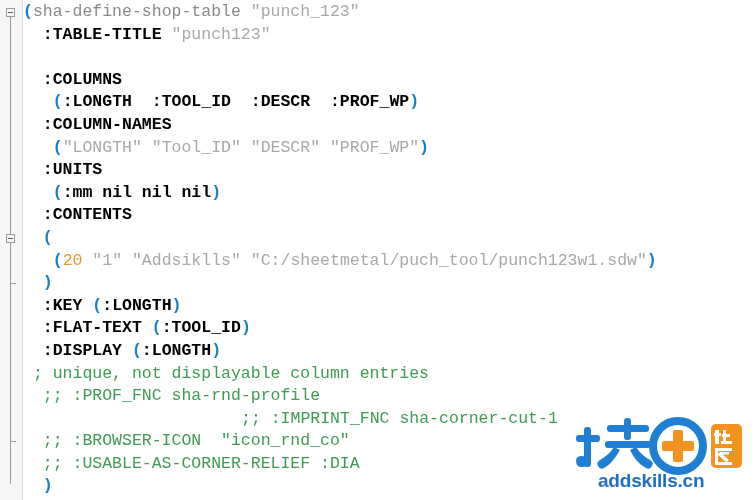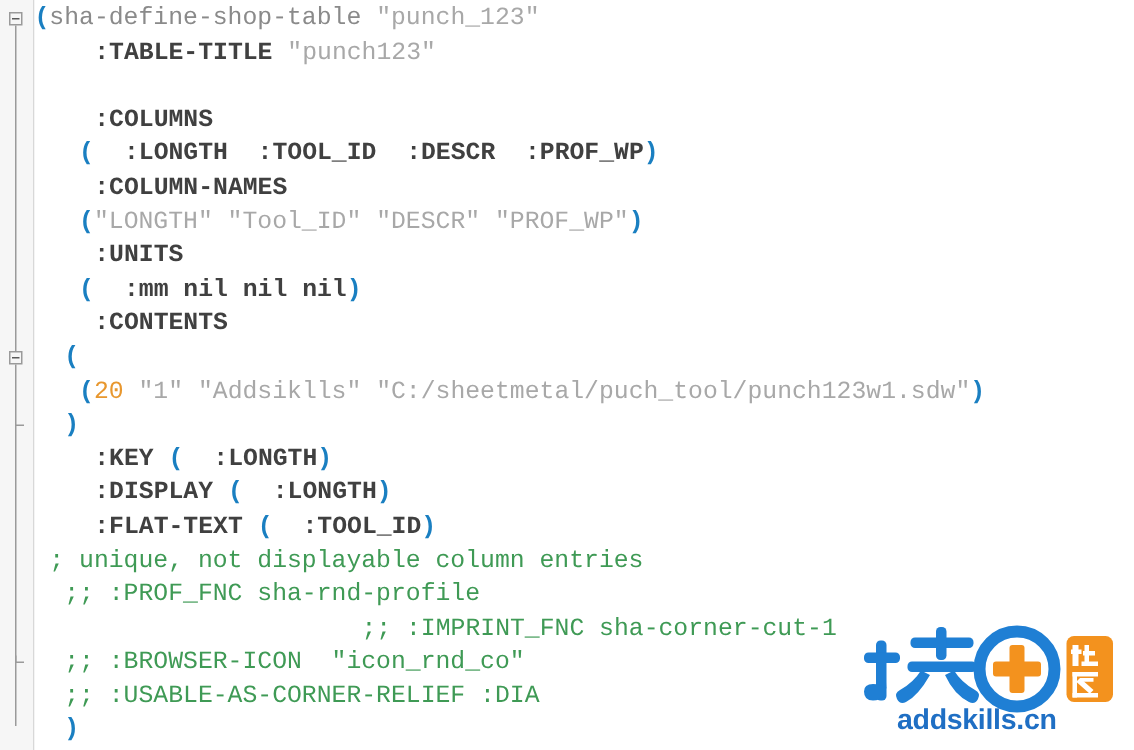--- a/index.html
+++ b/index.html
@@ -94,21 +94,21 @@
     height: 22.6px;
     line-height: 22.6px;
     white-space: pre;
     font-family: "Liberation Mono", "DejaVu Sans Mono", monospace;
     font-size: 16.5px;
     letter-spacing: 0px;
   }
 
   
   .tok-paren   { color: #1a7fc1; font-weight: bold; }
-  .tok-kw      { color: #404040; font-weight: bold; margin-left: 20px; }
+  .tok-kw      { color: #000000; font-weight: bold; }
   .tok-str     { color: #a8a8a8; font-weight: normal; }
   .tok-fn      { color: #8a8a8a; font-weight: normal; }
   .tok-num     { color: #e8972e; font-weight: normal; }
   .tok-comment { color: #3f9a55; font-weight: normal; }
   .tok-plain   { color: #8a8a8a; font-weight: normal; }
 
   
   #watermark {
     position: absolute;
     right: 10px;
@@ -151,22 +151,22 @@
       <div class="line" style="top: 0px;"><span class="tok-plain">   </span><span class="tok-paren">(</span><span class="tok-kw">:LONGTH  :TOOL_ID  :DESCR  :PROF_WP</span><span class="tok-paren">)</span></div>
       <div class="line" style="top: 0px;"><span class="tok-plain">  </span><span class="tok-kw">:COLUMN-NAMES</span></div>
       <div class="line" style="top: 0px;"><span class="tok-plain">   </span><span class="tok-paren">(</span><span class="tok-str">"LONGTH" "Tool_ID" "DESCR" "PROF_WP"</span><span class="tok-paren">)</span></div>
       <div class="line" style="top: 0px;"><span class="tok-plain">  </span><span class="tok-kw">:UNITS</span></div>
       <div class="line" style="top: 0px;"><span class="tok-plain">   </span><span class="tok-paren">(</span><span class="tok-kw">:mm nil nil nil</span><span class="tok-paren">)</span></div>
       <div class="line" style="top: 0px;"><span class="tok-plain">  </span><span class="tok-kw">:CONTENTS</span></div>
       <div class="line" style="top: 0px;"><span class="tok-plain">  </span><span class="tok-paren">(</span></div>
       <div class="line" style="top: 0px;"><span class="tok-plain">   </span><span class="tok-paren">(</span><span class="tok-num">20</span><span class="tok-plain"> </span><span class="tok-str">"1" "Addsiklls" "C:/sheetmetal/puch_tool/punch123w1.sdw"</span><span class="tok-paren">)</span></div>
       <div class="line" style="top: 0px;"><span class="tok-plain">  </span><span class="tok-paren">)</span></div>
       <div class="line" style="top: 0px;"><span class="tok-plain">  </span><span class="tok-kw">:KEY</span><span class="tok-plain"> </span><span class="tok-paren">(</span><span class="tok-kw">:LONGTH</span><span class="tok-paren">)</span></div>
+      <div class="line" style="top: 0px;"><span class="tok-plain">  </span><span class="tok-kw">:FLAT-TEXT</span><span class="tok-plain"> </span><span class="tok-paren">(</span><span class="tok-kw">:TOOL_ID</span><span class="tok-paren">)</span></div>
       <div class="line" style="top: 0px;"><span class="tok-plain">  </span><span class="tok-kw">:DISPLAY</span><span class="tok-plain"> </span><span class="tok-paren">(</span><span class="tok-kw">:LONGTH</span><span class="tok-paren">)</span></div>
-      <div class="line" style="top: 0px;"><span class="tok-plain">  </span><span class="tok-kw">:FLAT-TEXT</span><span class="tok-plain"> </span><span class="tok-paren">(</span><span class="tok-kw">:TOOL_ID</span><span class="tok-paren">)</span></div>
       <div class="line" style="top: 0px;"><span class="tok-comment"> ; unique, not displayable column entries</span></div>
       <div class="line" style="top: 0px;"><span class="tok-comment">  ;; :PROF_FNC sha-rnd-profile</span></div>
       <div class="line" style="top: 0px; text-align: center;"><span class="tok-comment">  ;; :IMPRINT_FNC sha-corner-cut-1</span></div>
       <div class="line" style="top: 0px;"><span class="tok-comment">  ;; :BROWSER-ICON  "icon_rnd_co"</span></div>
       <div class="line" style="top: 0px;"><span class="tok-comment">  ;; :USABLE-AS-CORNER-RELIEF :DIA</span></div>
       <div class="line" style="top: 0px;"><span class="tok-plain">  </span><span class="tok-paren">)</span></div>
     </div>
 
   <div id="watermark">
     <svg width="172" height="70" viewBox="0 0 172 70">

